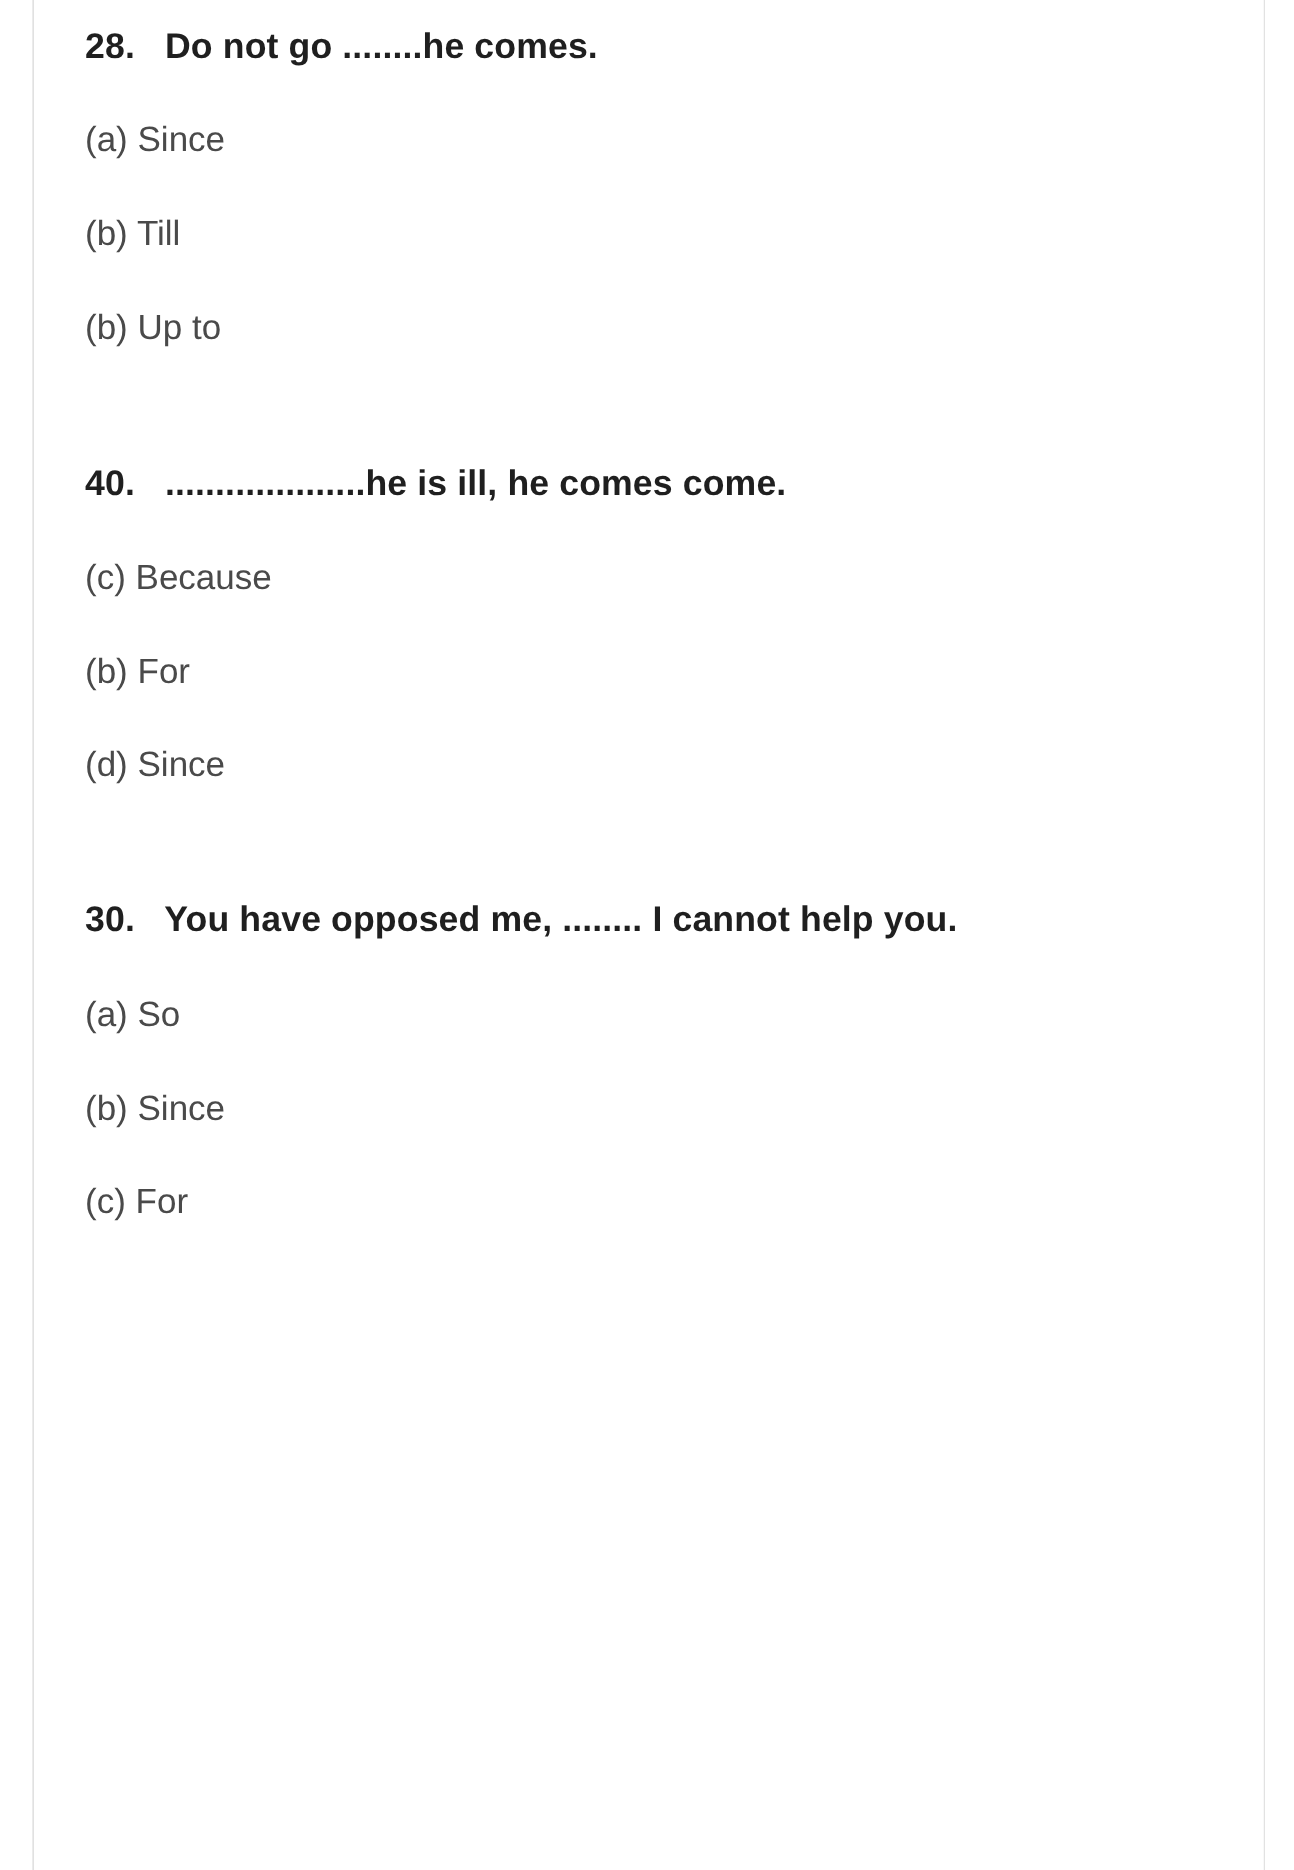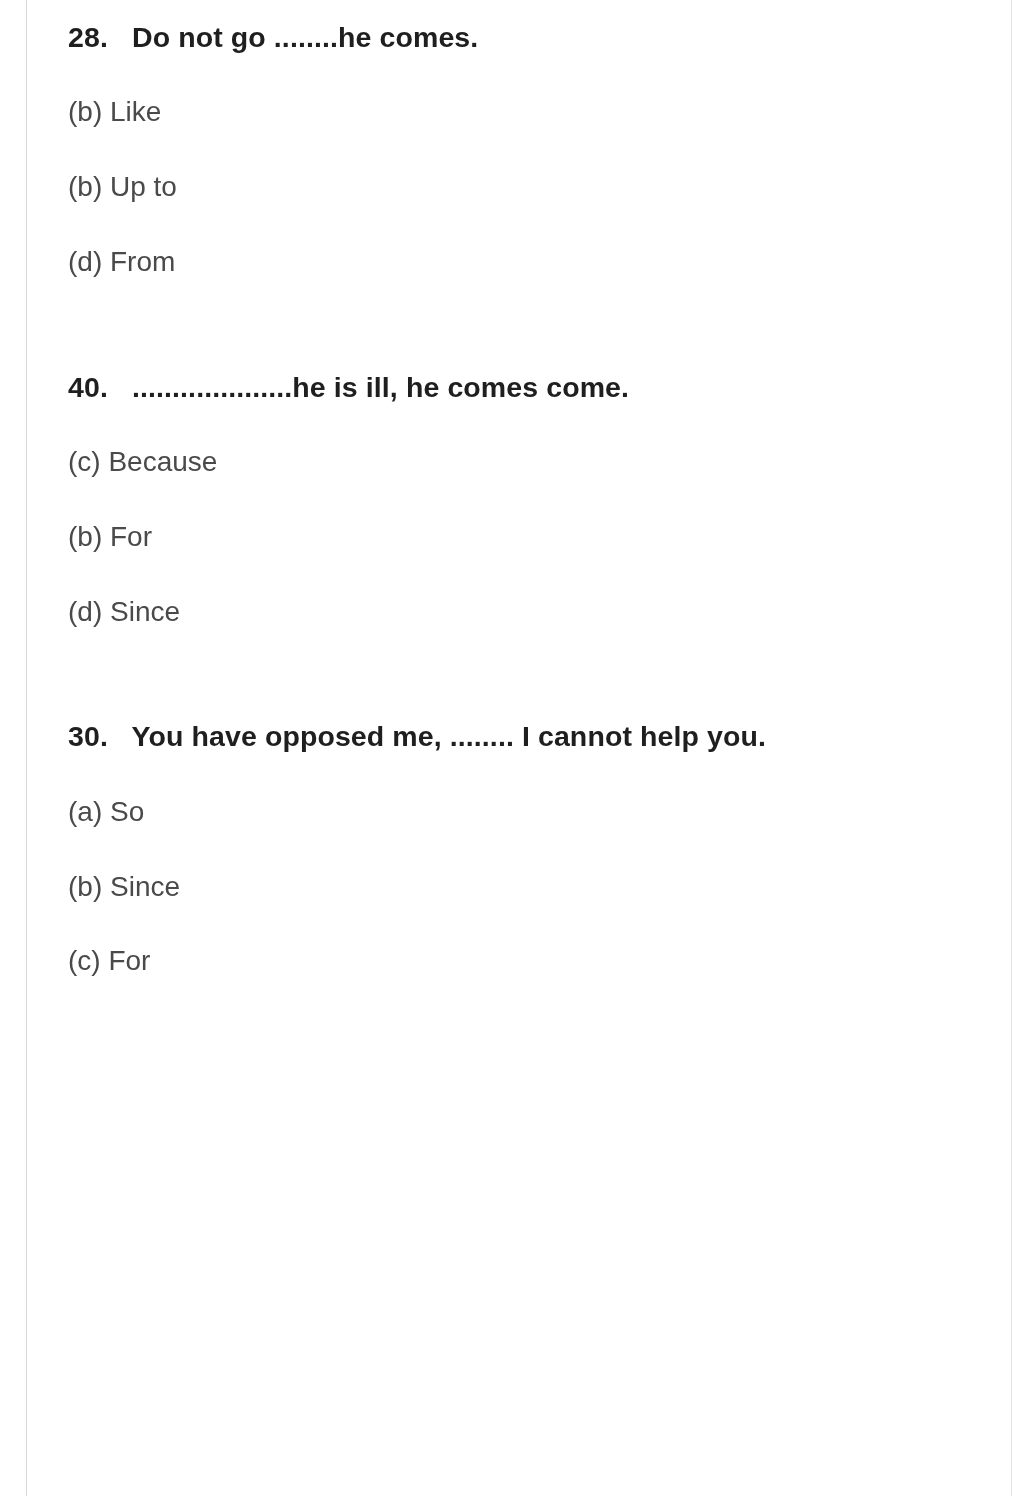--- a/index.html
+++ b/index.html
@@ -94,30 +94,30 @@
   <div class="content">
 
     <div class="question-block">
       <div class="q-text">
         <span class="q-num">28.</span>
         &nbsp;
         <span class="q-body">Do not go ........he comes.</span>
       </div>
       <ul class="options">
         <li class="option">
+          <span class="opt-label">(a)</span>
+          <span class="opt-text"> Since</span>
+        </li>
+        <li class="option">
           <span class="opt-label">(b)</span>
-          <span class="opt-text"> Like</span>
+          <span class="opt-text"> Till</span>
         </li>
         <li class="option">
           <span class="opt-label">(b)</span>
           <span class="opt-text"> Up to</span>
-        </li>
-        <li class="option">
-          <span class="opt-label">(d)</span>
-          <span class="opt-text"> From</span>
         </li>
       </ul>
     </div>
 
     <div class="question-block">
       <div class="q-text">
         <span class="q-num">40.</span>
         &nbsp;
         <span class="q-body">....................he is ill, he comes come.</span>
       </div>

